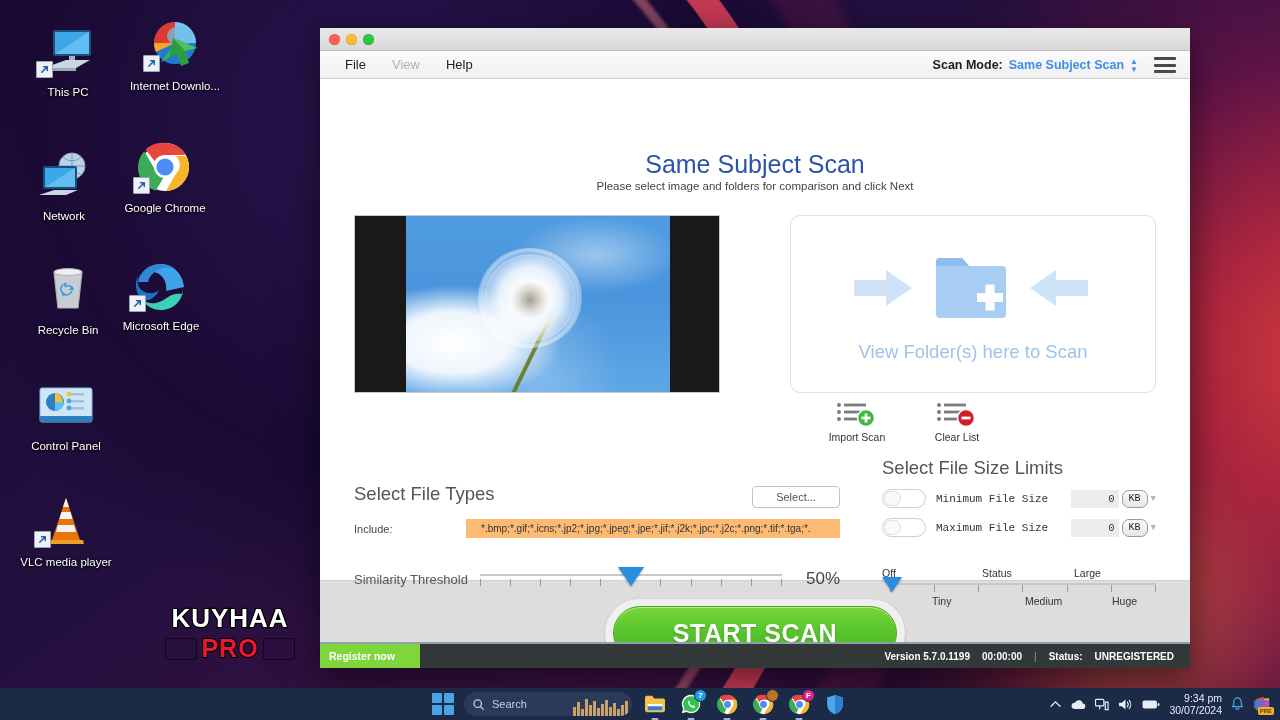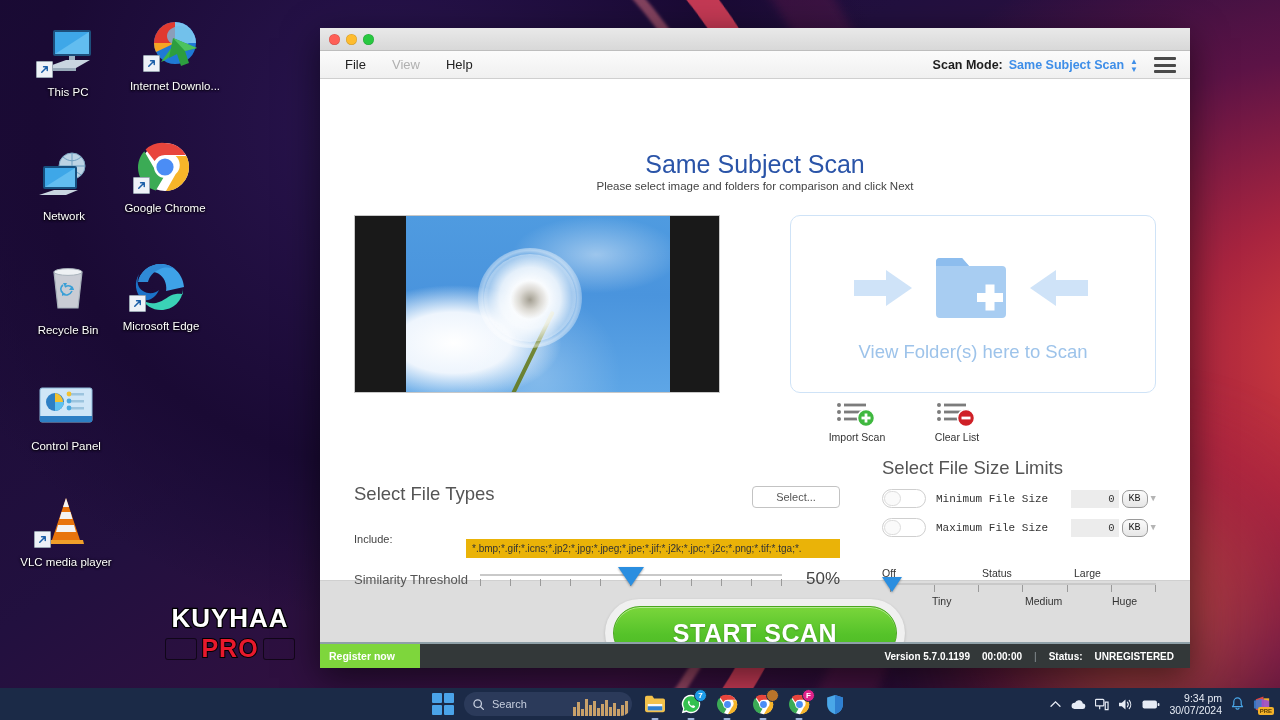--- a/index.html
+++ b/index.html
@@ -198,22 +198,22 @@
   #file-types { position: absolute; left: 34px; top: 390px; width: 486px; }
   .sec-title { font-size: 18.5px; color: #555; font-weight: normal; }
   #select-btn {
     position: absolute; right: 0; top: 3px; width: 88px; height: 22px;
     border: 1px solid #c3c3c3; border-radius: 4px; background: #fff;
     font-size: 11px; color: #555; display: flex; align-items: center; justify-content: center;
   }
   #include-row { display: flex; align-items: center; margin-top: 14px; }
   #include-label { font-size: 11px; color: #444; width: 112px; }
   #include-value {
-    flex: 1; background: #eab308; font-size: 10px; color: #333;
-    padding: 4px 6px; white-space: nowrap; overflow: hidden; margin-top: 20px;
+    flex: 1; background: #fdba74; font-size: 10px; color: #333;
+    padding: 4px 15px; white-space: nowrap; overflow: hidden;
   }
 
   
   #similarity { position: absolute; left: 34px; top: 487px; width: 486px; display: flex; align-items: center; }
   #sim-label { font-size: 13px; color: #555; }
   #sim-slider { position: relative; flex: 1; height: 26px; margin: 0 12px; }
   #sim-track { position: absolute; left: 0; right: 0; top: 8px; height: 2px; background: #c9c9c9; }
   #sim-ticks { position: absolute; left: 0; right: 0; top: 13px; height: 8px; display: flex; justify-content: space-between; }
   #sim-ticks i { width: 1px; height: 7px; background: #9a9a9a; display: block; }
   #sim-thumb {

